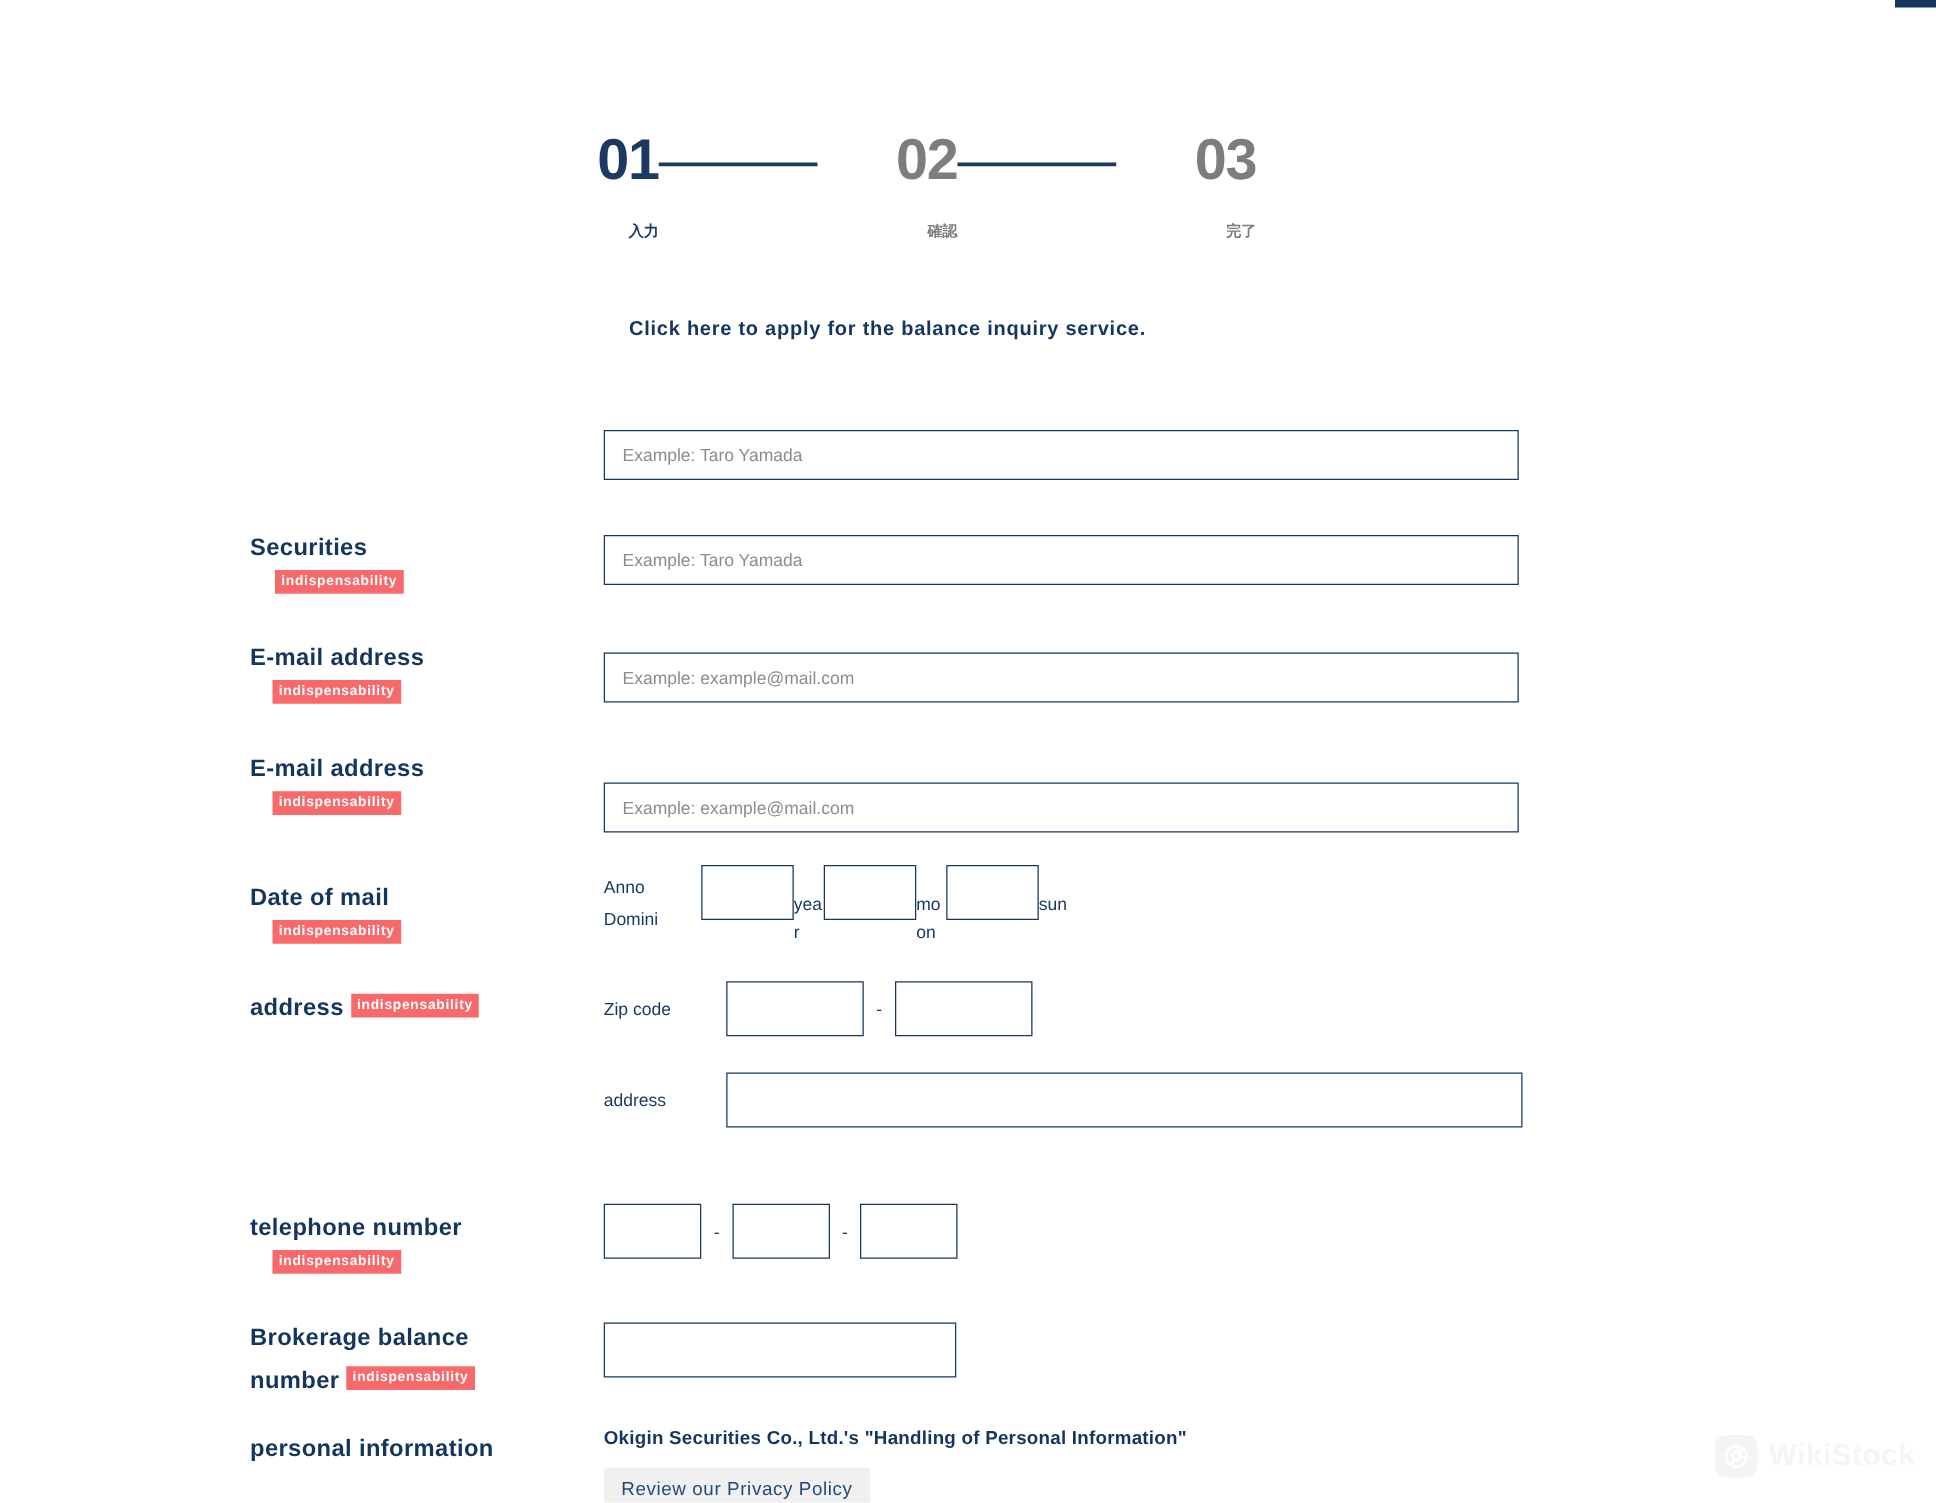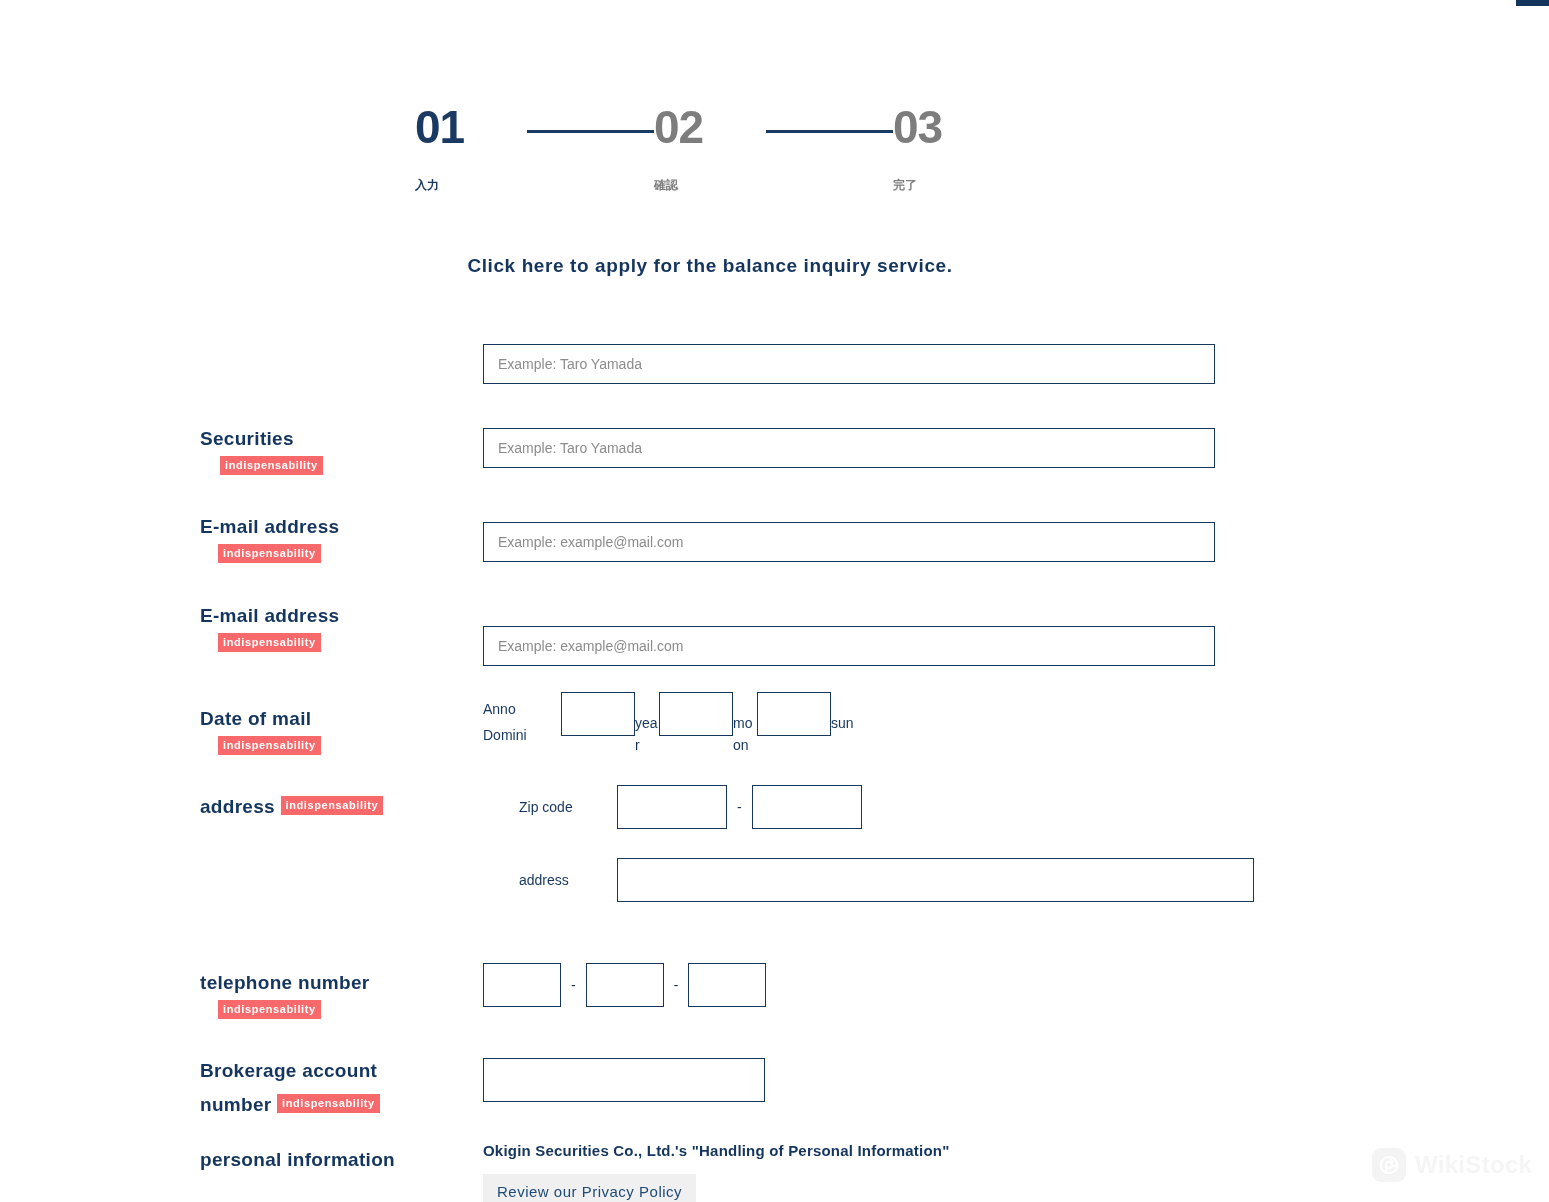--- a/index.html
+++ b/index.html
@@ -34,21 +34,21 @@
   #steps {
     position: absolute;
     left: 0; top: 100px;
     width: 1420px;
     display: flex;
     justify-content: center;
     align-items: flex-start;
   }
   .step {
     width: 112px;
-    text-align: left;
+    text-align: right;
     flex: 0 0 auto;
   }
   .step-num {
     font-size: 46px;
     font-weight: bold;
     line-height: 54px;
     letter-spacing: -1px;
   }
   .step-label {
     font-size: 12px;
@@ -67,21 +67,21 @@
     background: #1b3a63;
     margin-top: 30px;
   }
 
   
   #lead-heading {
     position: absolute;
     left: 0; top: 255px;
     width: 1420px;
     text-align: center;
-    font-size: 19px;
+    font-size: 16px;
     font-weight: bold;
     letter-spacing: 0.6px;
     color: #14355e;
   }
 
   
   #form {
     position: absolute;
     left: 200px; top: 340px;
     width: 1220px;
@@ -126,21 +126,20 @@
     color: #16365d;
     padding: 0 14px;
     outline: none;
   }
   input.box::placeholder { color: #8c8c8c; }
   .wide { width: 732px; }
   .sublabel {
     font-size: 14px;
     color: #16365d;
     line-height: 22px;
-    margin-left: 36px;
   }
   .dash { font-size: 14px; color: #16365d; }
 
   
   .dob-wrap { display: flex; align-items: flex-start; }
   .dob-anno {
     width: 78px;
     font-size: 14px;
     color: #16365d;
     line-height: 26px;
@@ -311,21 +310,21 @@
         <input class="tel-in" type="text" style="">
         <span class="dash">-</span>
         <input class="tel-in" type="text" style="">
         <span class="dash">-</span>
         <input class="tel-in" type="text" style="">
       </div>
     </div>
 
     <div class="row" style="height:89px;">
       <div class="lab">
-        <span class="txt" style="display:block;">Brokerage account</span>
+        <span class="txt" style="display:block;">Brokerage balance</span>
         <span class="txt">number</span>
         <span class="badge">indispensability</span>
       </div>
       <div class="field" style="left:283px; top:4px;">
         <input class="broker-in" type="text" style="">
       </div>
     </div>
 
     <div class="row" style="height:90px;">
       <div class="lab">

